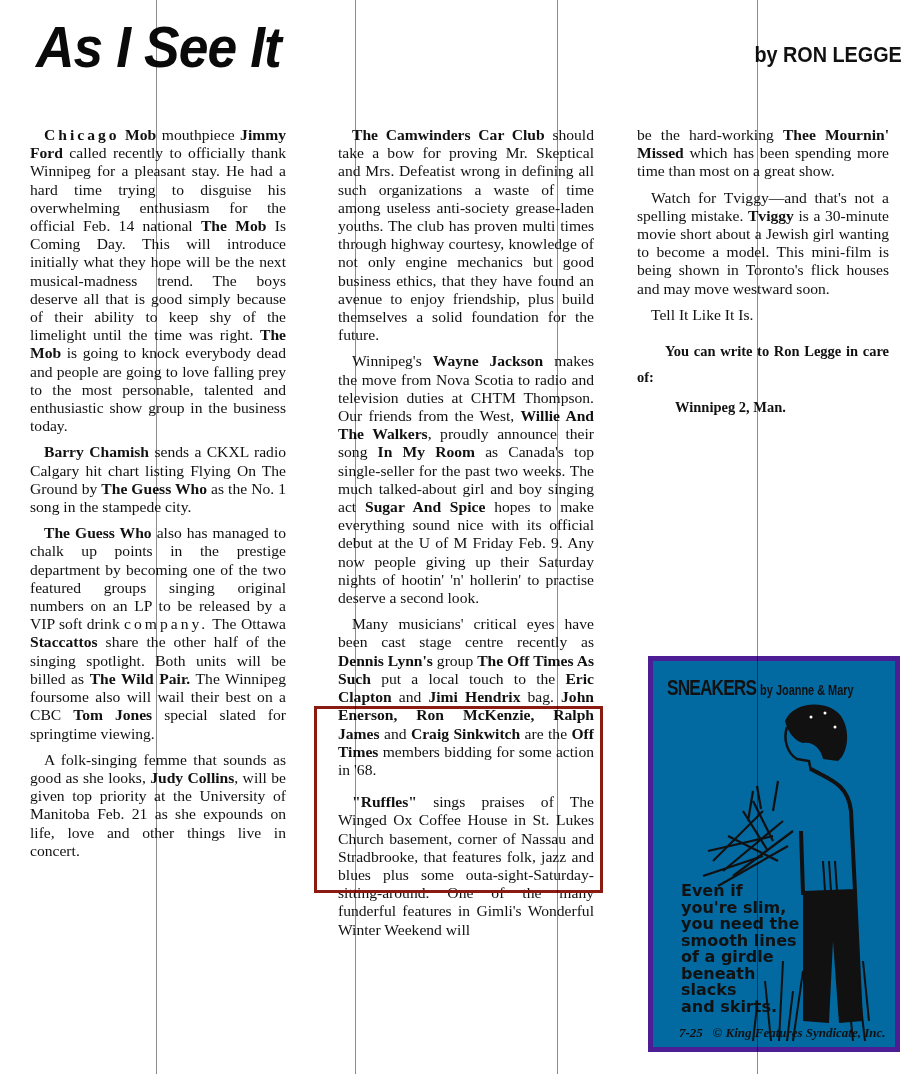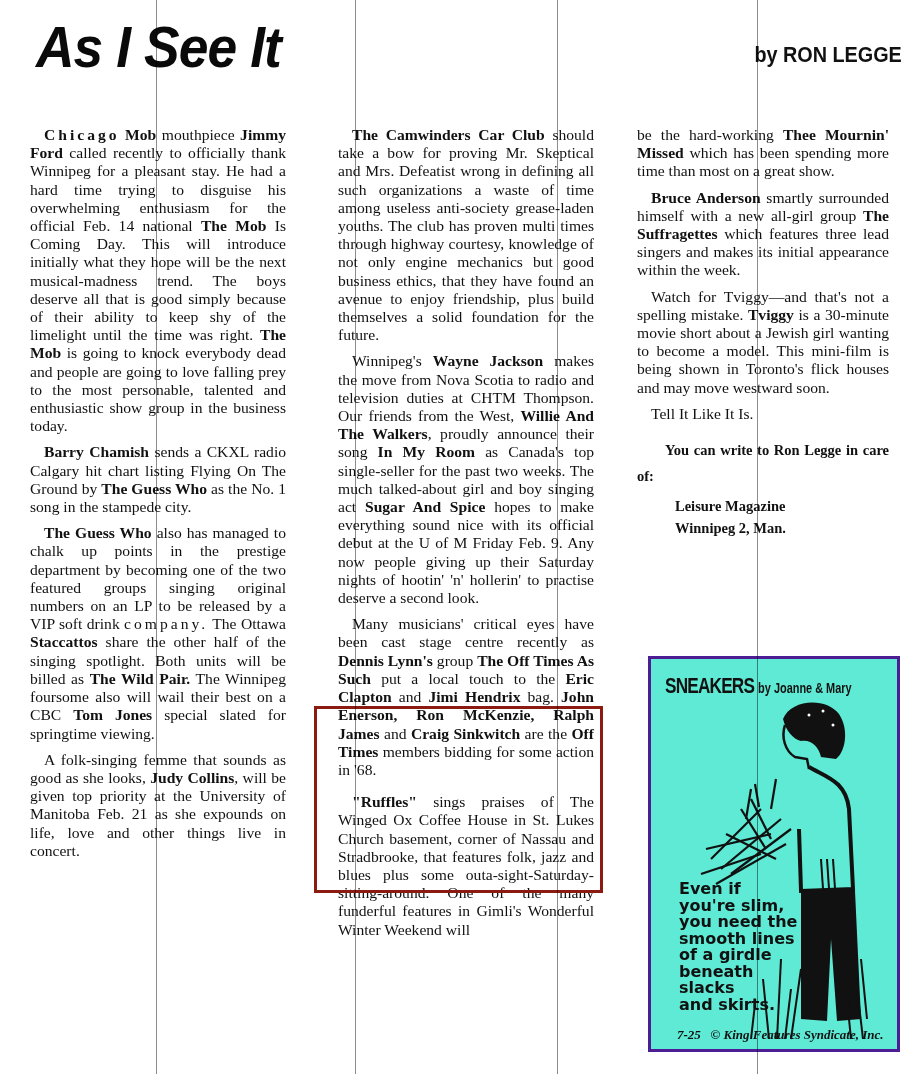--- a/index.html
+++ b/index.html
@@ -36,21 +36,21 @@
     position: absolute; top: 0; bottom: 0; width: 1px; background: rgba(0,0,0,0.45);
   }
   .highlight {
     position: absolute; left: 314px; top: 706px; width: 289px; height: 187px;
     border: 3px solid #8b1a10; box-sizing: border-box; pointer-events: none;
   }
   .contact { margin: 14px 0 0 8px; font-weight: bold; font-size: 14.5px; line-height: 26px; }
   .contact .addr { padding-left: 38px; line-height: 22px; margin-top: 6px; }
   .comic {
     position: absolute; left: 648px; top: 656px; width: 252px; height: 396px;
-    border: 3px solid #4c1d95; box-sizing: border-box; background: #5eead4;
+    border: 5px solid #4c1d95; box-sizing: border-box; background: #0369a1;
   }
   .comic-title {
     position: absolute; left: 14px; top: 14px;
     font-family: "Liberation Sans", "DejaVu Sans", sans-serif;
     font-weight: bold; font-size: 22px; letter-spacing: -1px;
     transform: scaleX(0.78); transform-origin: left top; white-space: nowrap;
   }
   .comic-title .by { font-size: 14px; letter-spacing: 0; }
   .comic-caption {
     position: absolute; left: 28px; top: 222px;
@@ -81,27 +81,25 @@
   <p><b>The Camwinders Car Club</b><span> should take a bow for proving Mr. Skeptical and Mrs. Defeatist wrong in defining all such organizations a waste of time among useless anti-society grease-laden youths. The club has proven multi times through highway courtesy, knowledge of not only engine mechanics but good business ethics, that they have found an avenue to enjoy friendship, plus build themselves a solid foundation for the future.</span></p>
   <p><span>Winnipeg's </span><b>Wayne Jackson</b><span> makes the move from Nova Scotia to radio and television duties at CHTM Thompson. Our friends from the West, </span><b>Willie And The Walkers</b><span>, proudly announce their song </span><b>In My Room</b><span> as Canada's top single-seller for the past two weeks. The much talked-about girl and boy singing act </span><b>Sugar And Spice</b><span> hopes to make everything sound nice with its official debut at the U of M Friday Feb. 9. Any now people giving up their Saturday nights of hootin' 'n' hollerin' to practise deserve a second look.</span></p>
   <p style="margin-top:4px;"><span>Many musicians' critical eyes have been cast stage centre recently as </span><b>Dennis Lynn's</b><span> group </span><b>The Off Times As Such</b><span> put a local touch to the </span><b>Eric Clapton</b><span> and </span><b>Jimi Hendrix</b><span> bag. </span><b>John Enerson, Ron McKenzie, Ralph James</b><span> and </span><b>Craig Sinkwitch</b><span> are the </span><b>Off Times</b><span> members bidding for some action in '68.</span></p>
   <p style="margin-top:14px;"><b>"Ruffles"</b><span> sings praises of The Winged Ox Coffee House in St. Lukes Church basement, corner of Nassau and Stradbrooke, that features folk, jazz and blues plus some outa-sight-Saturday-sitting-around. One of the many funderful features in Gimli's Wonderful Winter Weekend will</span></p>
 </div>
 
 <div class="highlight" style="border-color: rgb(139, 26, 16);"></div>
 
 <div class="col c3">
   <p style="text-indent:0;"><span>be the hard-working </span><b>Thee Mournin' Missed</b><span> which has been spending more time than most on a great show.</span></p>
-  <p><b>Bruce Anderson</b><span> smartly surrounded himself with a new all-girl group </span><b>The Suffragettes</b><span> which features three lead singers and makes its initial appearance within the week.</span></p>
   <p><span>Watch for Tviggy—and that's not a spelling mistake. </span><b>Tviggy</b><span> is a 30-minute movie short about a Jewish girl wanting to become a model. This mini-film is being shown in Toronto's flick houses and may move westward soon.</span></p>
   <p><span>Tell It Like It Is.</span></p>
   <div class="contact">
     <div style="text-indent:28px;text-align:justify;">You can write to Ron Legge in care of:</div>
     <div class="addr">
-      <div>Leisure Magazine</div>
       <div>Winnipeg 2, Man.</div>
     </div>
   </div>
 </div>
 
 <div class="comic">
   <svg width="222" height="386" viewBox="0 0 222 386">
 
     <path d="M132 60 C140 40 175 38 188 55 C198 70 195 92 185 100 L170 98 C168 88 160 80 150 82 C142 80 135 72 132 60 Z" fill="#111"></path>
     <circle cx="158" cy="56" r="1.5" fill="#fff"></circle>

